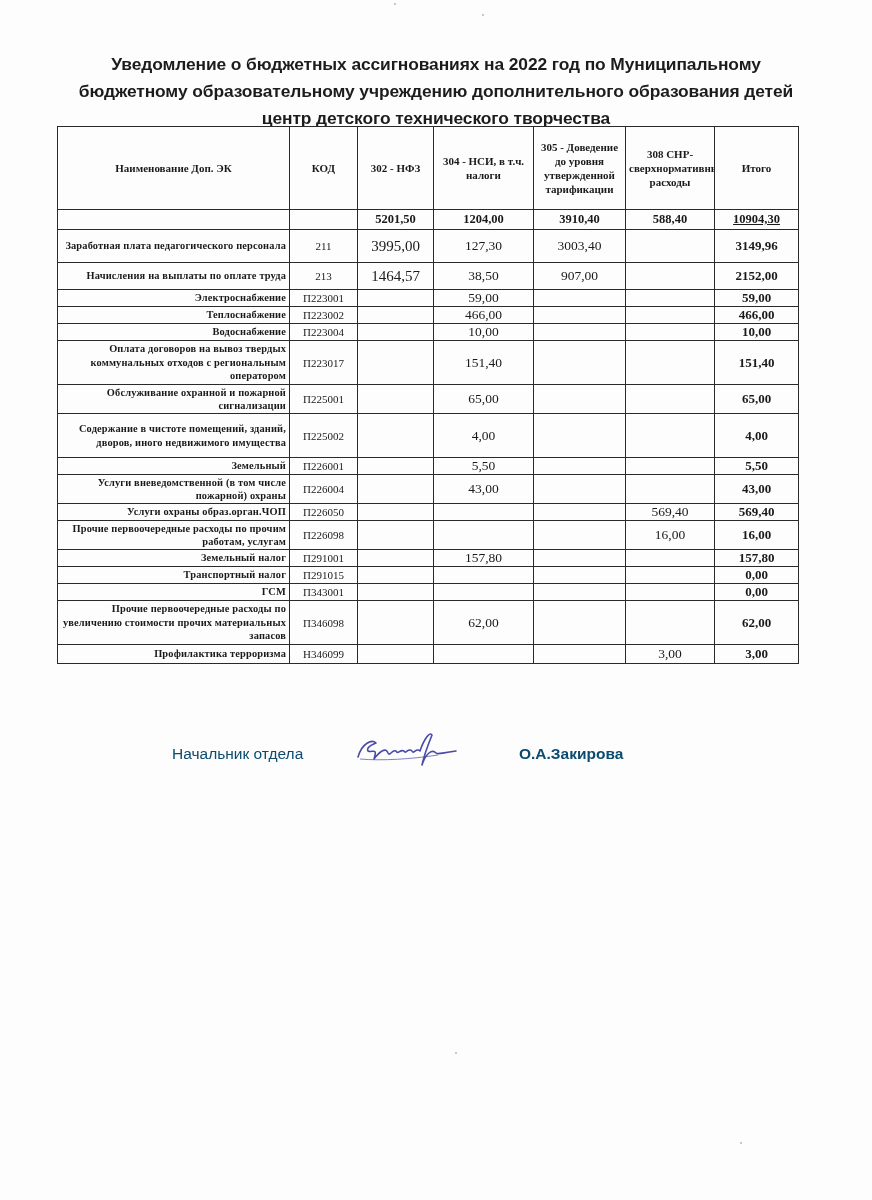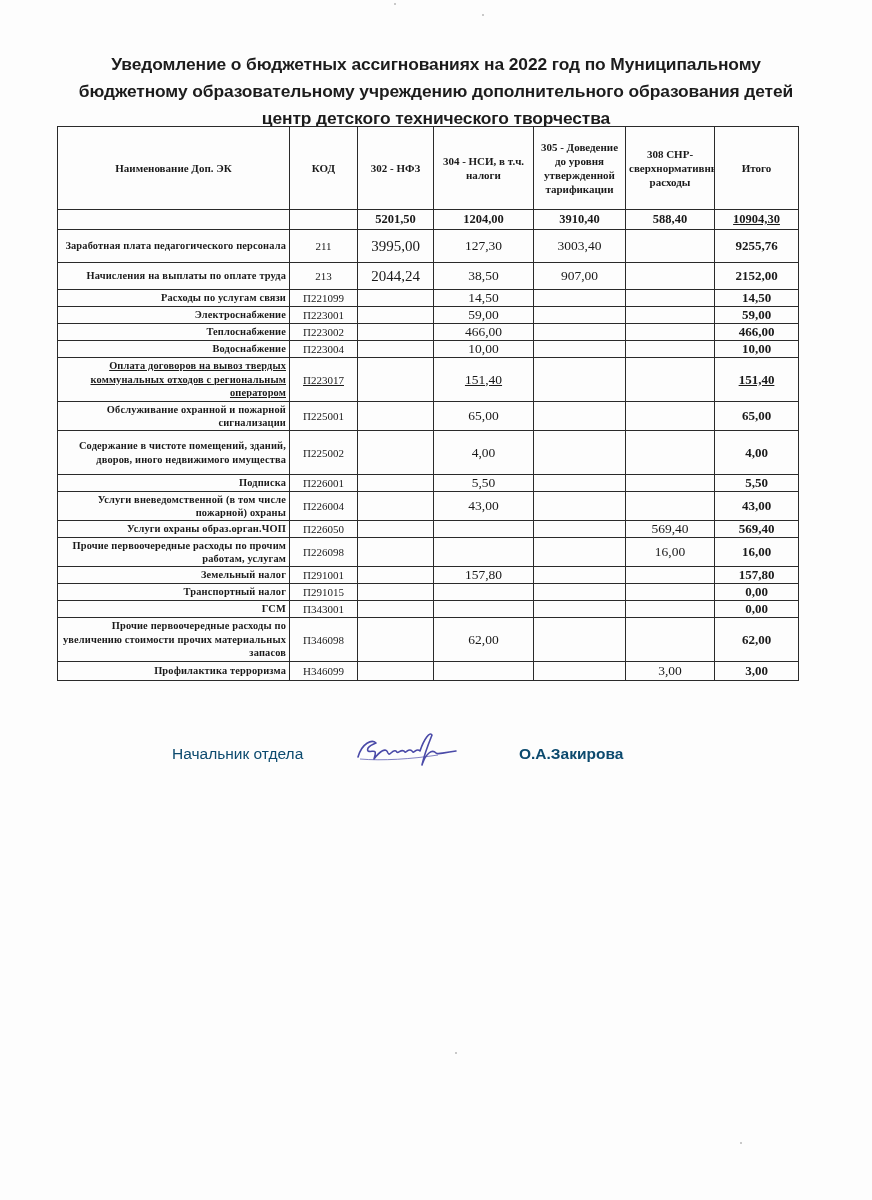--- a/index.html
+++ b/index.html
@@ -143,41 +143,32 @@
       <td>588,40</td>
       <td class="grand">10904,30</td>
     </tr>
   <tr style="height: 33px;">
         <td class="name">Заработная плата педагогического персонала</td>
         <td class="code">211</td>
         <td class="num big">3995,00</td>
         <td class="num">127,30</td>
         <td class="num">3003,40</td>
         <td class="num"></td>
-        <td class="total">9255,76</td>
+        <td class="total">3149,96</td>
       </tr>
       <tr style="height: 27px;">
         <td class="name">Начисления на выплаты по оплате труда</td>
         <td class="code">213</td>
-        <td class="num big">2044,24</td>
+        <td class="num big">1464,57</td>
         <td class="num">38,50</td>
         <td class="num">907,00</td>
         <td class="num"></td>
         <td class="total">2152,00</td>
       </tr>
       <tr style="height: 17px;">
-        <td class="name">Расходы по услугам связи</td>
-        <td class="code">П221099</td>
-        <td class="num"></td>
-        <td class="num">14,50</td>
-        <td class="num"></td>
-        <td class="num"></td>
-        <td class="total">14,50</td>
-      </tr>
-      <tr style="height: 17px;">
         <td class="name">Электроснабжение</td>
         <td class="code">П223001</td>
         <td class="num"></td>
         <td class="num">59,00</td>
         <td class="num"></td>
         <td class="num"></td>
         <td class="total">59,00</td>
       </tr>
       <tr style="height: 17px;">
         <td class="name">Теплоснабжение</td>
@@ -190,21 +181,21 @@
       </tr>
       <tr style="height: 17px;">
         <td class="name">Водоснабжение</td>
         <td class="code">П223004</td>
         <td class="num"></td>
         <td class="num">10,00</td>
         <td class="num"></td>
         <td class="num"></td>
         <td class="total">10,00</td>
       </tr>
-      <tr style="height: 44px; text-decoration: underline;">
+      <tr style="height: 44px;">
         <td class="name">Оплата договоров на вывоз твердых коммунальных отходов с региональным оператором</td>
         <td class="code">П223017</td>
         <td class="num"></td>
         <td class="num">151,40</td>
         <td class="num"></td>
         <td class="num"></td>
         <td class="total">151,40</td>
       </tr>
       <tr style="height: 29px;">
         <td class="name">Обслуживание охранной и пожарной сигнализации</td>
@@ -218,21 +209,21 @@
       <tr style="height: 44px;">
         <td class="name">Содержание в чистоте помещений, зданий, дворов, иного недвижимого имущества</td>
         <td class="code">П225002</td>
         <td class="num"></td>
         <td class="num">4,00</td>
         <td class="num"></td>
         <td class="num"></td>
         <td class="total">4,00</td>
       </tr>
       <tr style="height: 17px;">
-        <td class="name">Подписка</td>
+        <td class="name">Земельный</td>
         <td class="code">П226001</td>
         <td class="num"></td>
         <td class="num">5,50</td>
         <td class="num"></td>
         <td class="num"></td>
         <td class="total">5,50</td>
       </tr>
       <tr style="height: 29px;">
         <td class="name">Услуги вневедомственной (в том числе пожарной) охраны</td>
         <td class="code">П226004</td>

